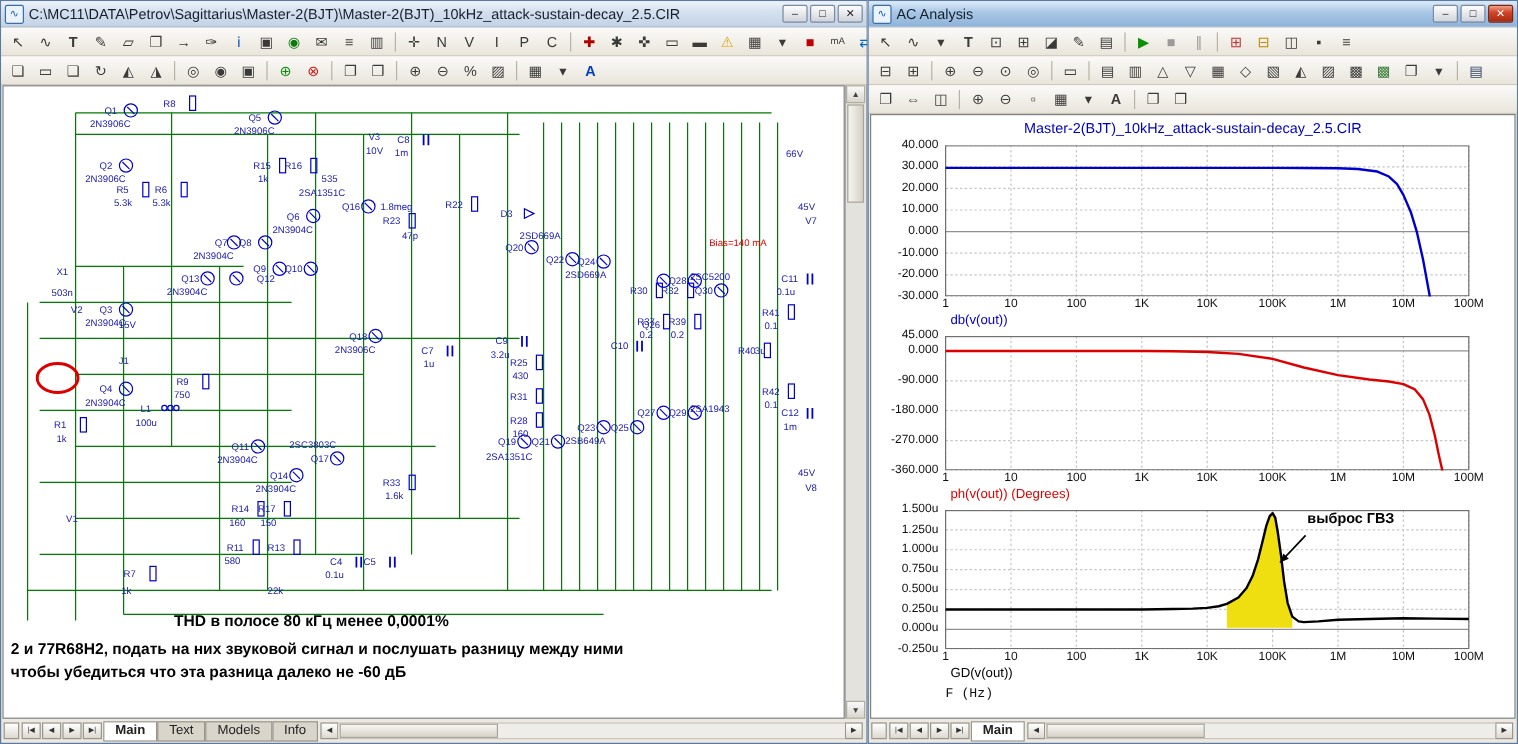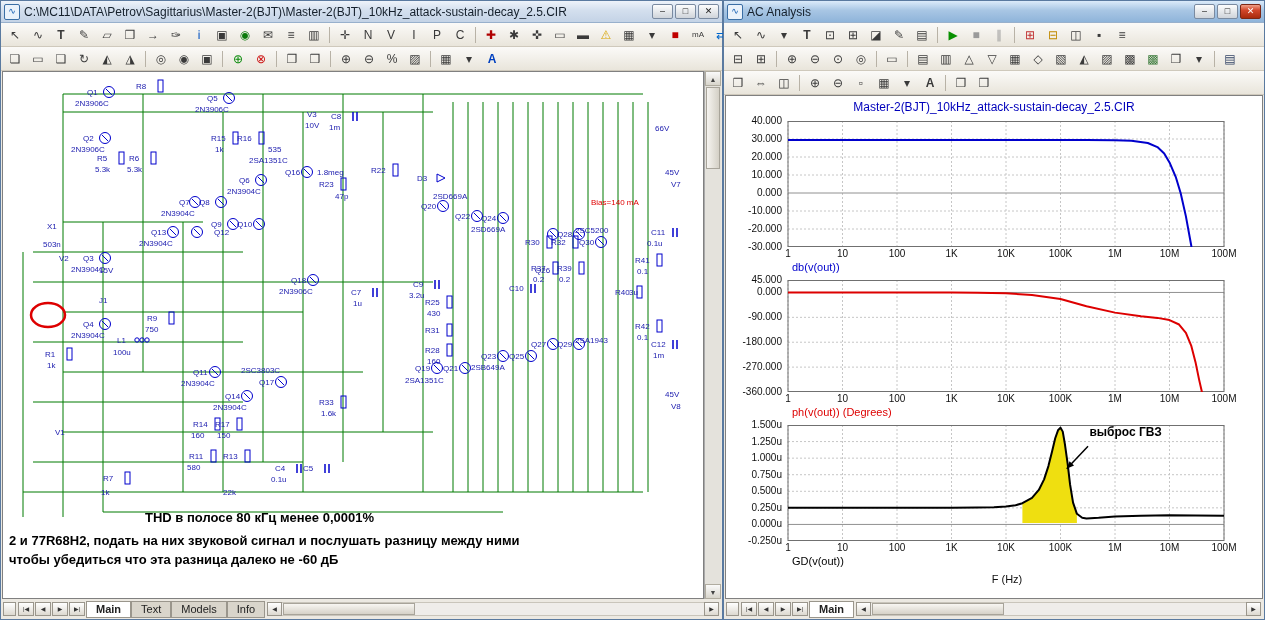--- a/index.html
+++ b/index.html
@@ -54,21 +54,21 @@
   .hs-thumb{position:absolute;left:1px;top:0;bottom:0;width:130px;
     background:linear-gradient(#f8f6f2,#d6d2c8);border:1px solid #a8a49a;}
 
   .plot-area{position:absolute;top:94px;left:1px;right:1px;bottom:20px;background:#fff;border:1px solid #808080;overflow:hidden;}
   .plot-title{text-align:center;color:#0000bb;font-size:12px;padding-top:4px;height:18px;}
   .chart{position:relative;margin-top:3px;}
   .chart svg{position:absolute;left:0;top:0;display:block;}
   .ylab{position:absolute;left:0;width:56px;text-align:right;font-size:10px;color:#101010;line-height:12px;}
   .xlab{position:absolute;width:40px;text-align:center;font-size:10px;color:#101010;}
   .series-label{position:absolute;left:66px;font-size:11px;}
-  .xaxis-label{margin-left:62px;width:438px;text-align:center;font-size:11px;color:#101010;margin-top:2px;}
+  .xaxis-label{margin-left:62px;width:438px;text-align:left;font-size:11px;color:#101010;margin-top:2px;font-family:Liberation Mono, monospace;}
 </style>
 </head>
 <body>
 
 <div class="win win-left">
   <div class="titlebar inactive">
     <span class="app-icon">∿</span>
     <span class="title-text">C:\MC11\DATA\Petrov\Sagittarius\Master-2(BJT)\Master-2(BJT)_10kHz_attack-sustain-decay_2.5.CIR</span>
     <span class="winbtns" id="lw-btns">
         <span class="winbtn">–</span>

